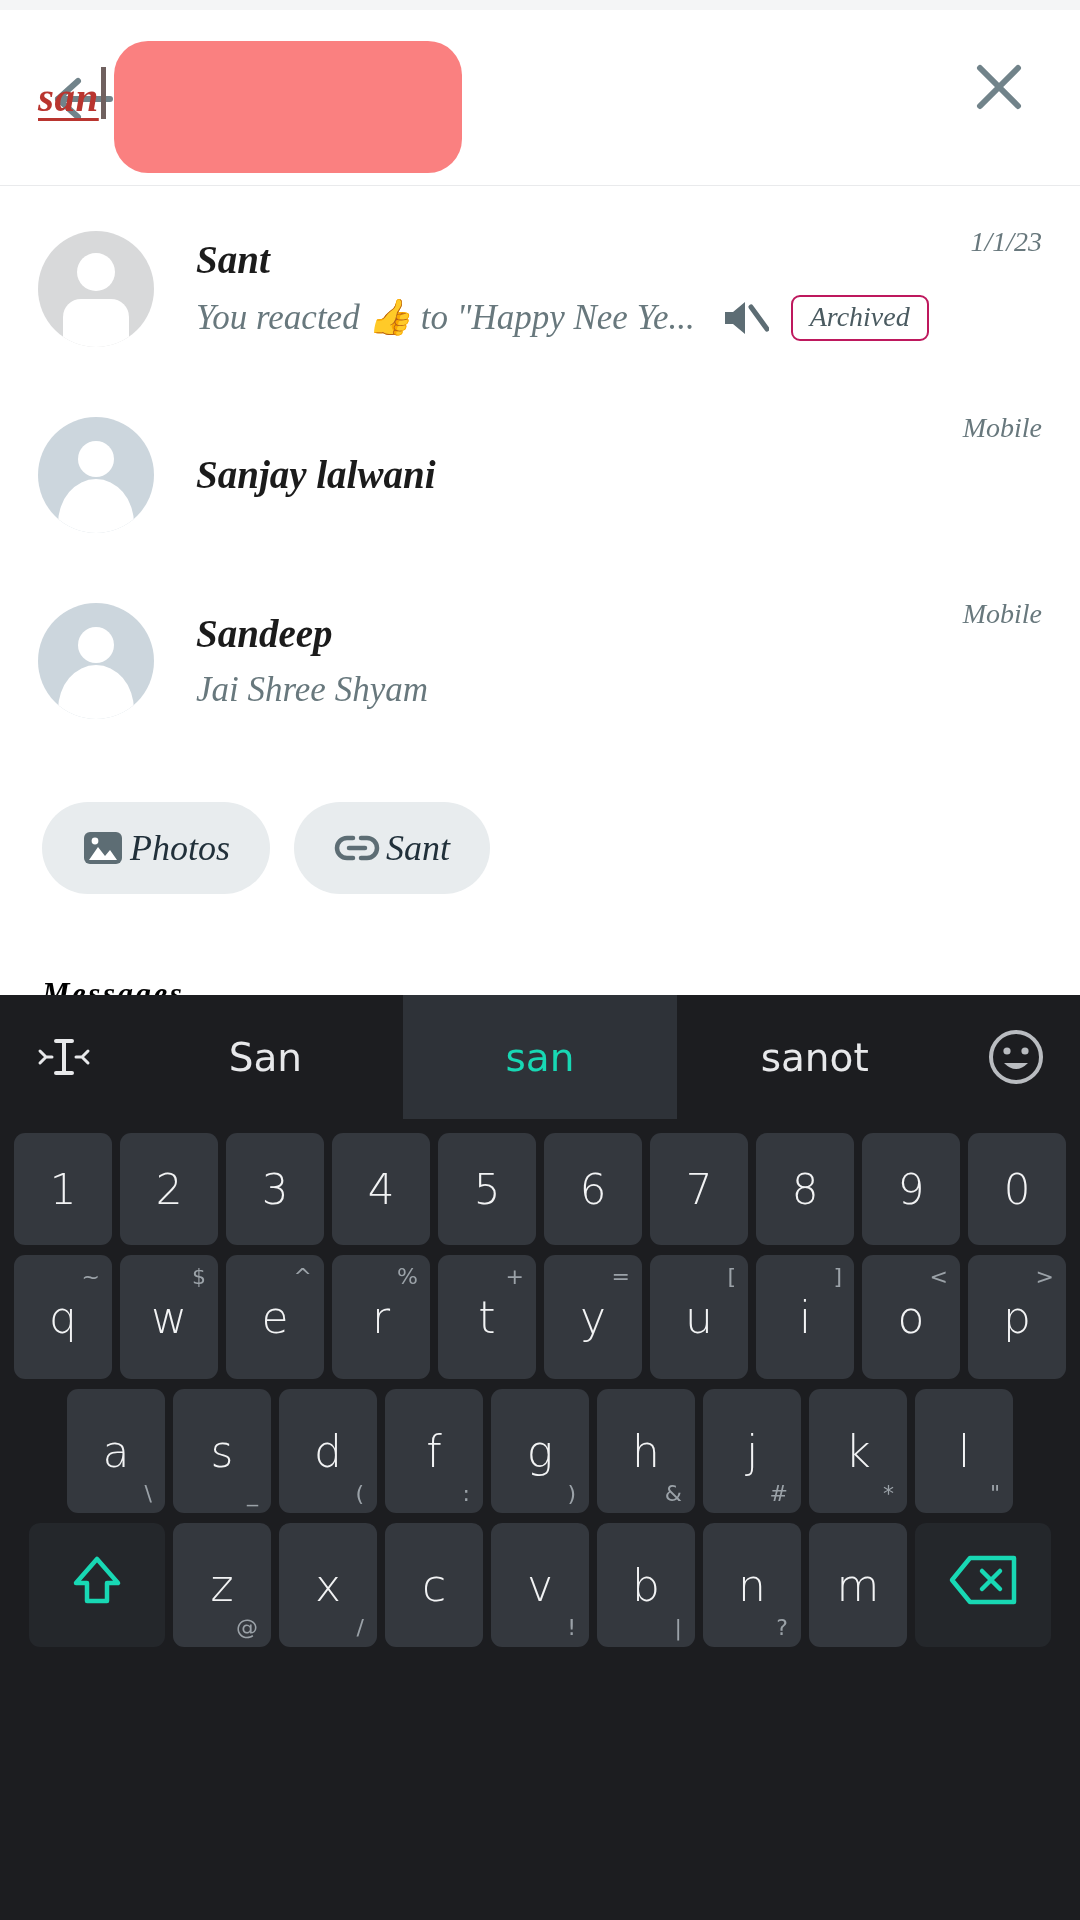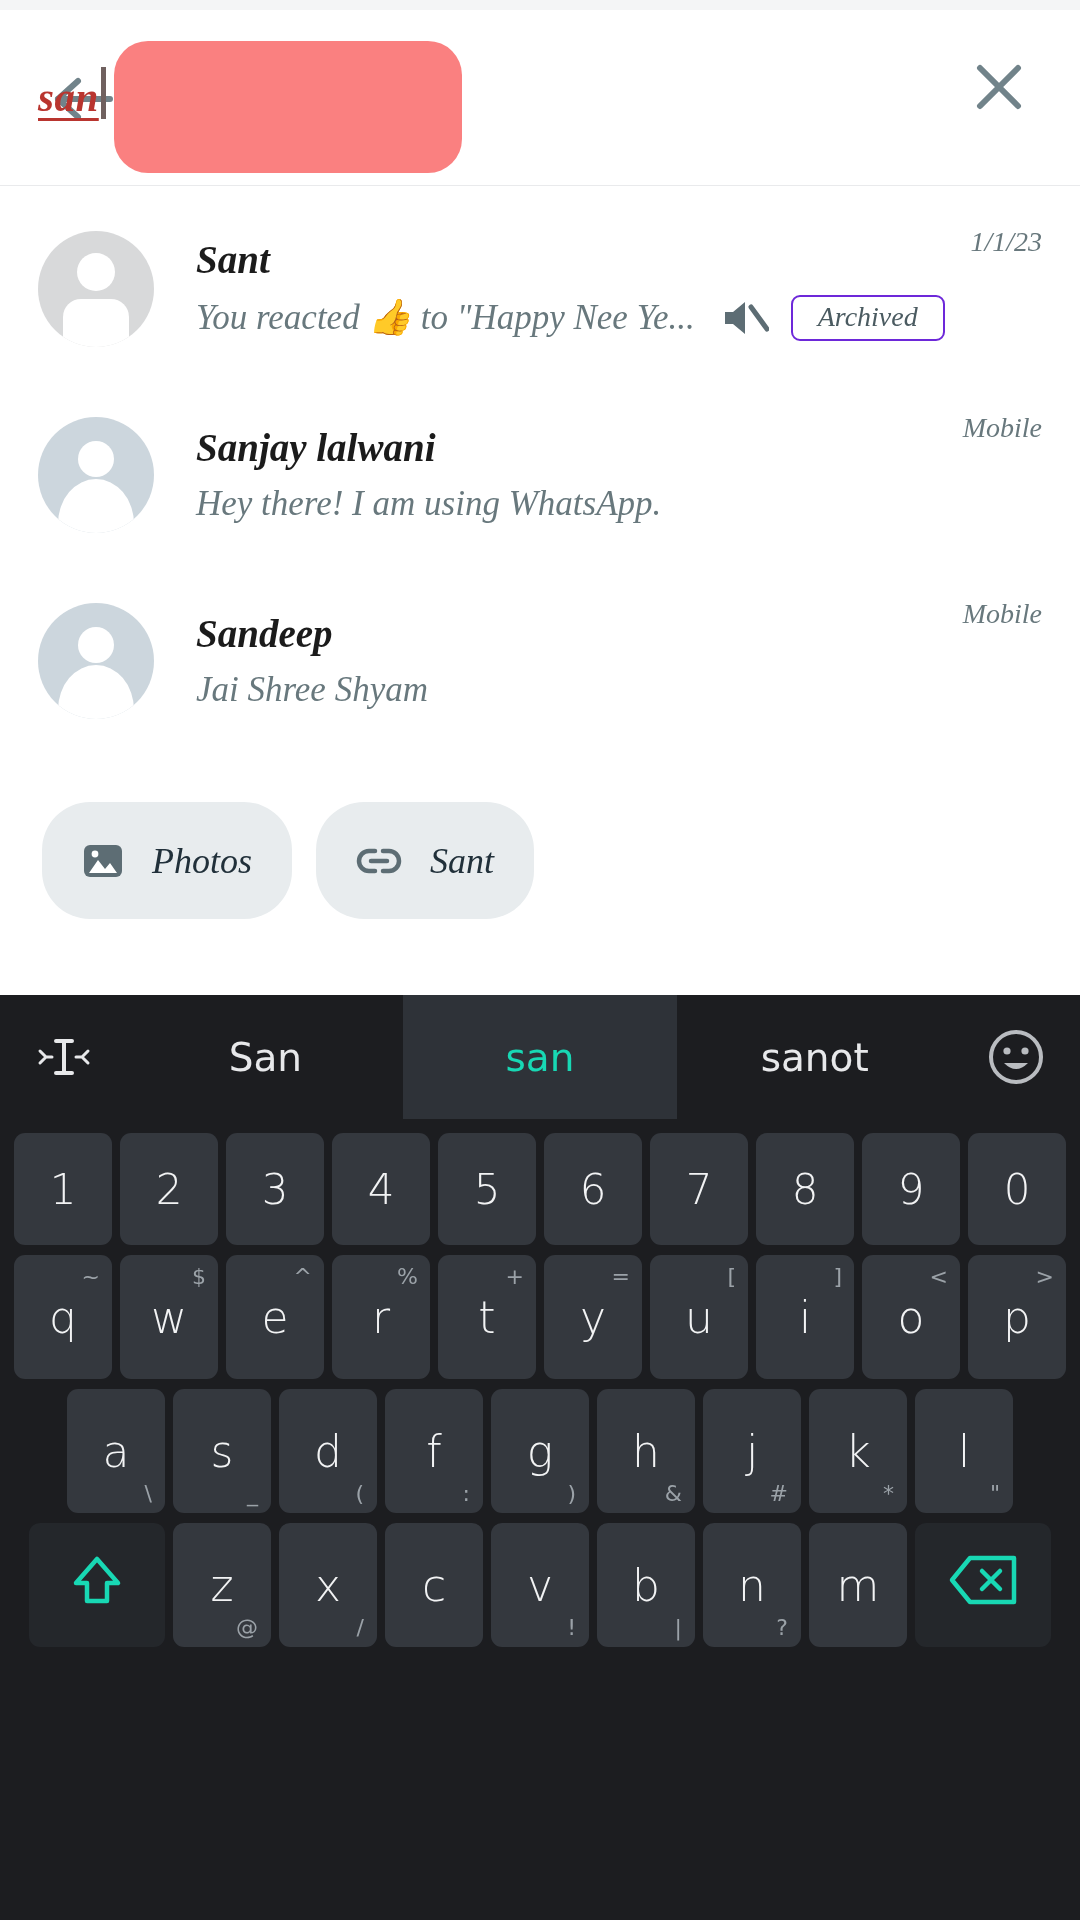--- a/index.html
+++ b/index.html
@@ -186,46 +186,46 @@
   }
 
   .mute-icon {
     margin-left: 26px;
     display: inline-flex;
     align-items: center;
   }
 
   .archived-badge {
     margin-left: 22px;
-    border: 2px solid #6d28d9;
+    border: 2px solid #be185d;
     border-radius: 9px;
-    padding: 5px 25px 7px;
+    padding: 5px 17px 7px;
     font-size: 28px;
     font-style: italic;
     color: #4b5b61;
     line-height: 1.1;
     white-space: nowrap;
   }
 
   
   .chips-row {
     display: flex;
     align-items: center;
     gap: 24px;
     padding: 0 42px;
     margin-top: 48px;
   }
 
   .chip {
     display: inline-flex;
     align-items: center;
-    gap: 28px;
+    gap: 6px;
     background: #e8ecee;
     border-radius: 48px;
-    height: 117px;
+    height: 92px;
     padding: 0 40px;
     font-size: 36px;
     font-style: italic;
     color: #21303a;
     white-space: nowrap;
   }
   .chip .chip-icon { display: inline-flex; align-items: center; }
 
   
   .messages-section { padding: 0 42px; margin-top: 82px; }
@@ -409,23 +409,20 @@
       <div class="row-right">1/1/23</div>
     </div>
 
     <div class="result-row">
       <div class="avatar bluish">
         <div class="head"></div>
           <div class="body"></div>
       </div>
       <div class="row-main">
         <div class="row-title">Sanjay lalwani</div>
-        <div class="row-sub">
-          <span>Hey there! I am using WhatsApp.</span>
-        </div>
       </div>
       <div class="row-right">Mobile</div>
     </div>
 
     <div class="result-row">
       <div class="avatar bluish">
         <div class="head"></div>
           <div class="body"></div>
       </div>
       <div class="row-main">

